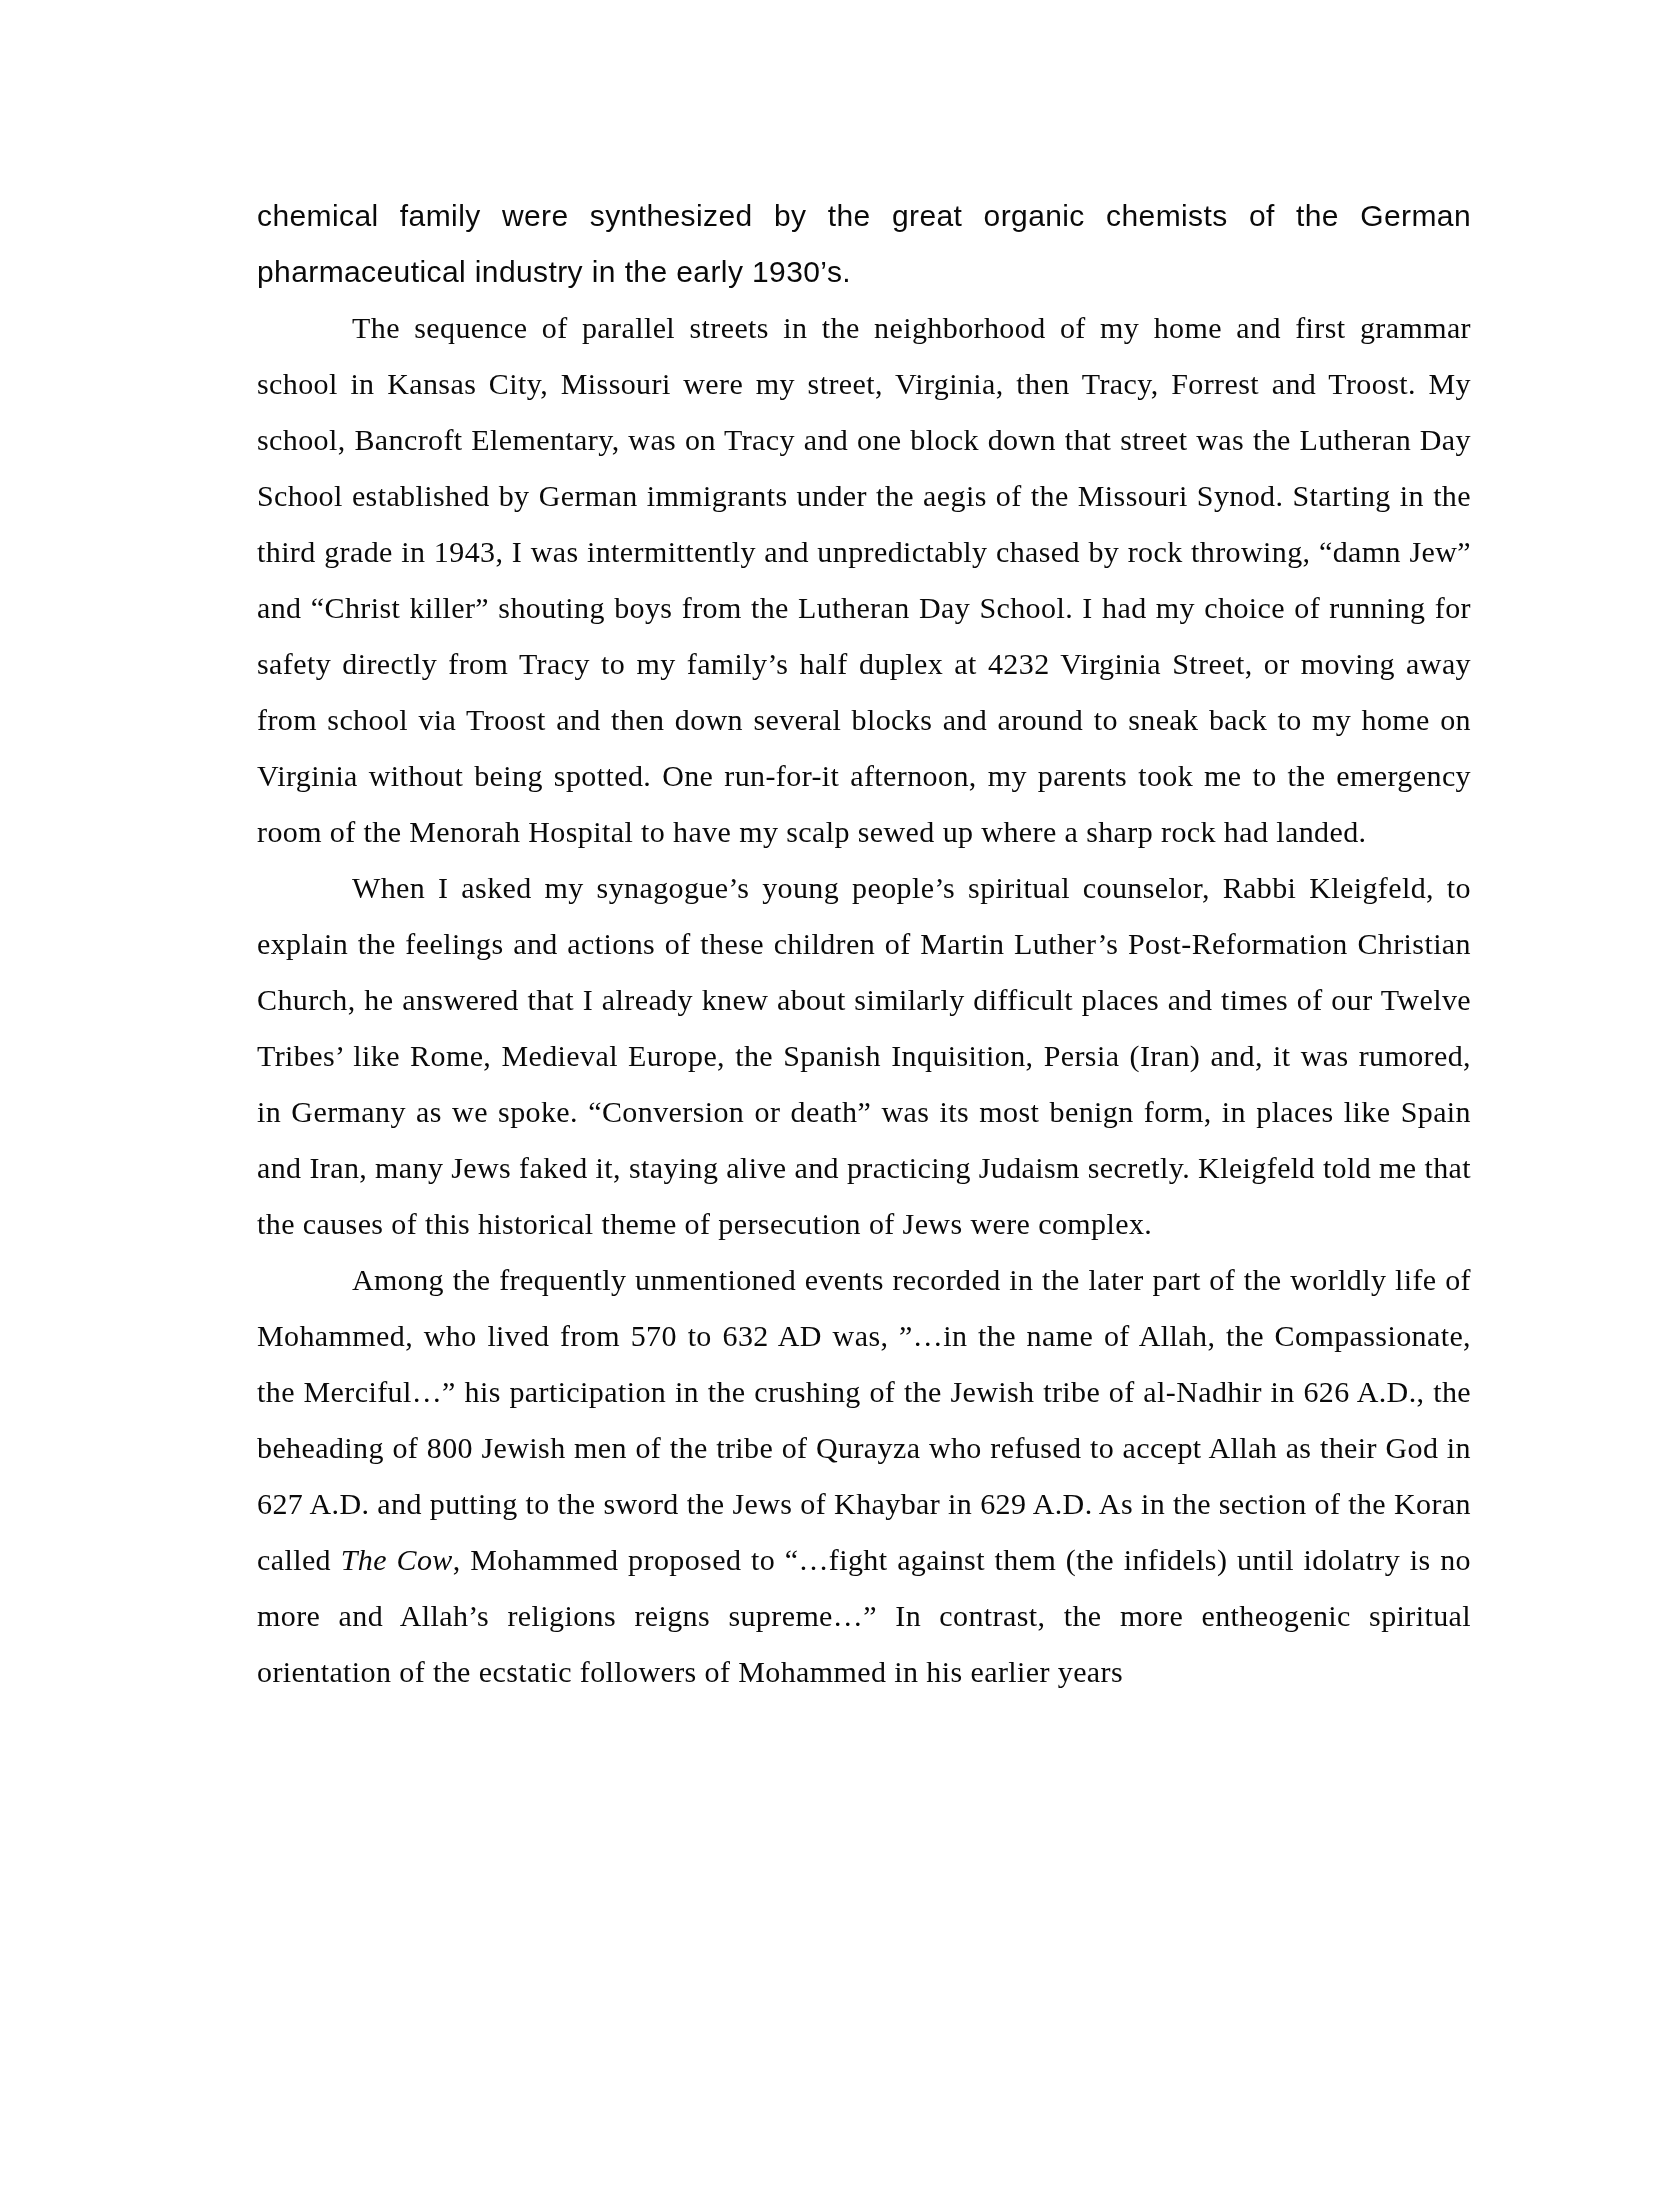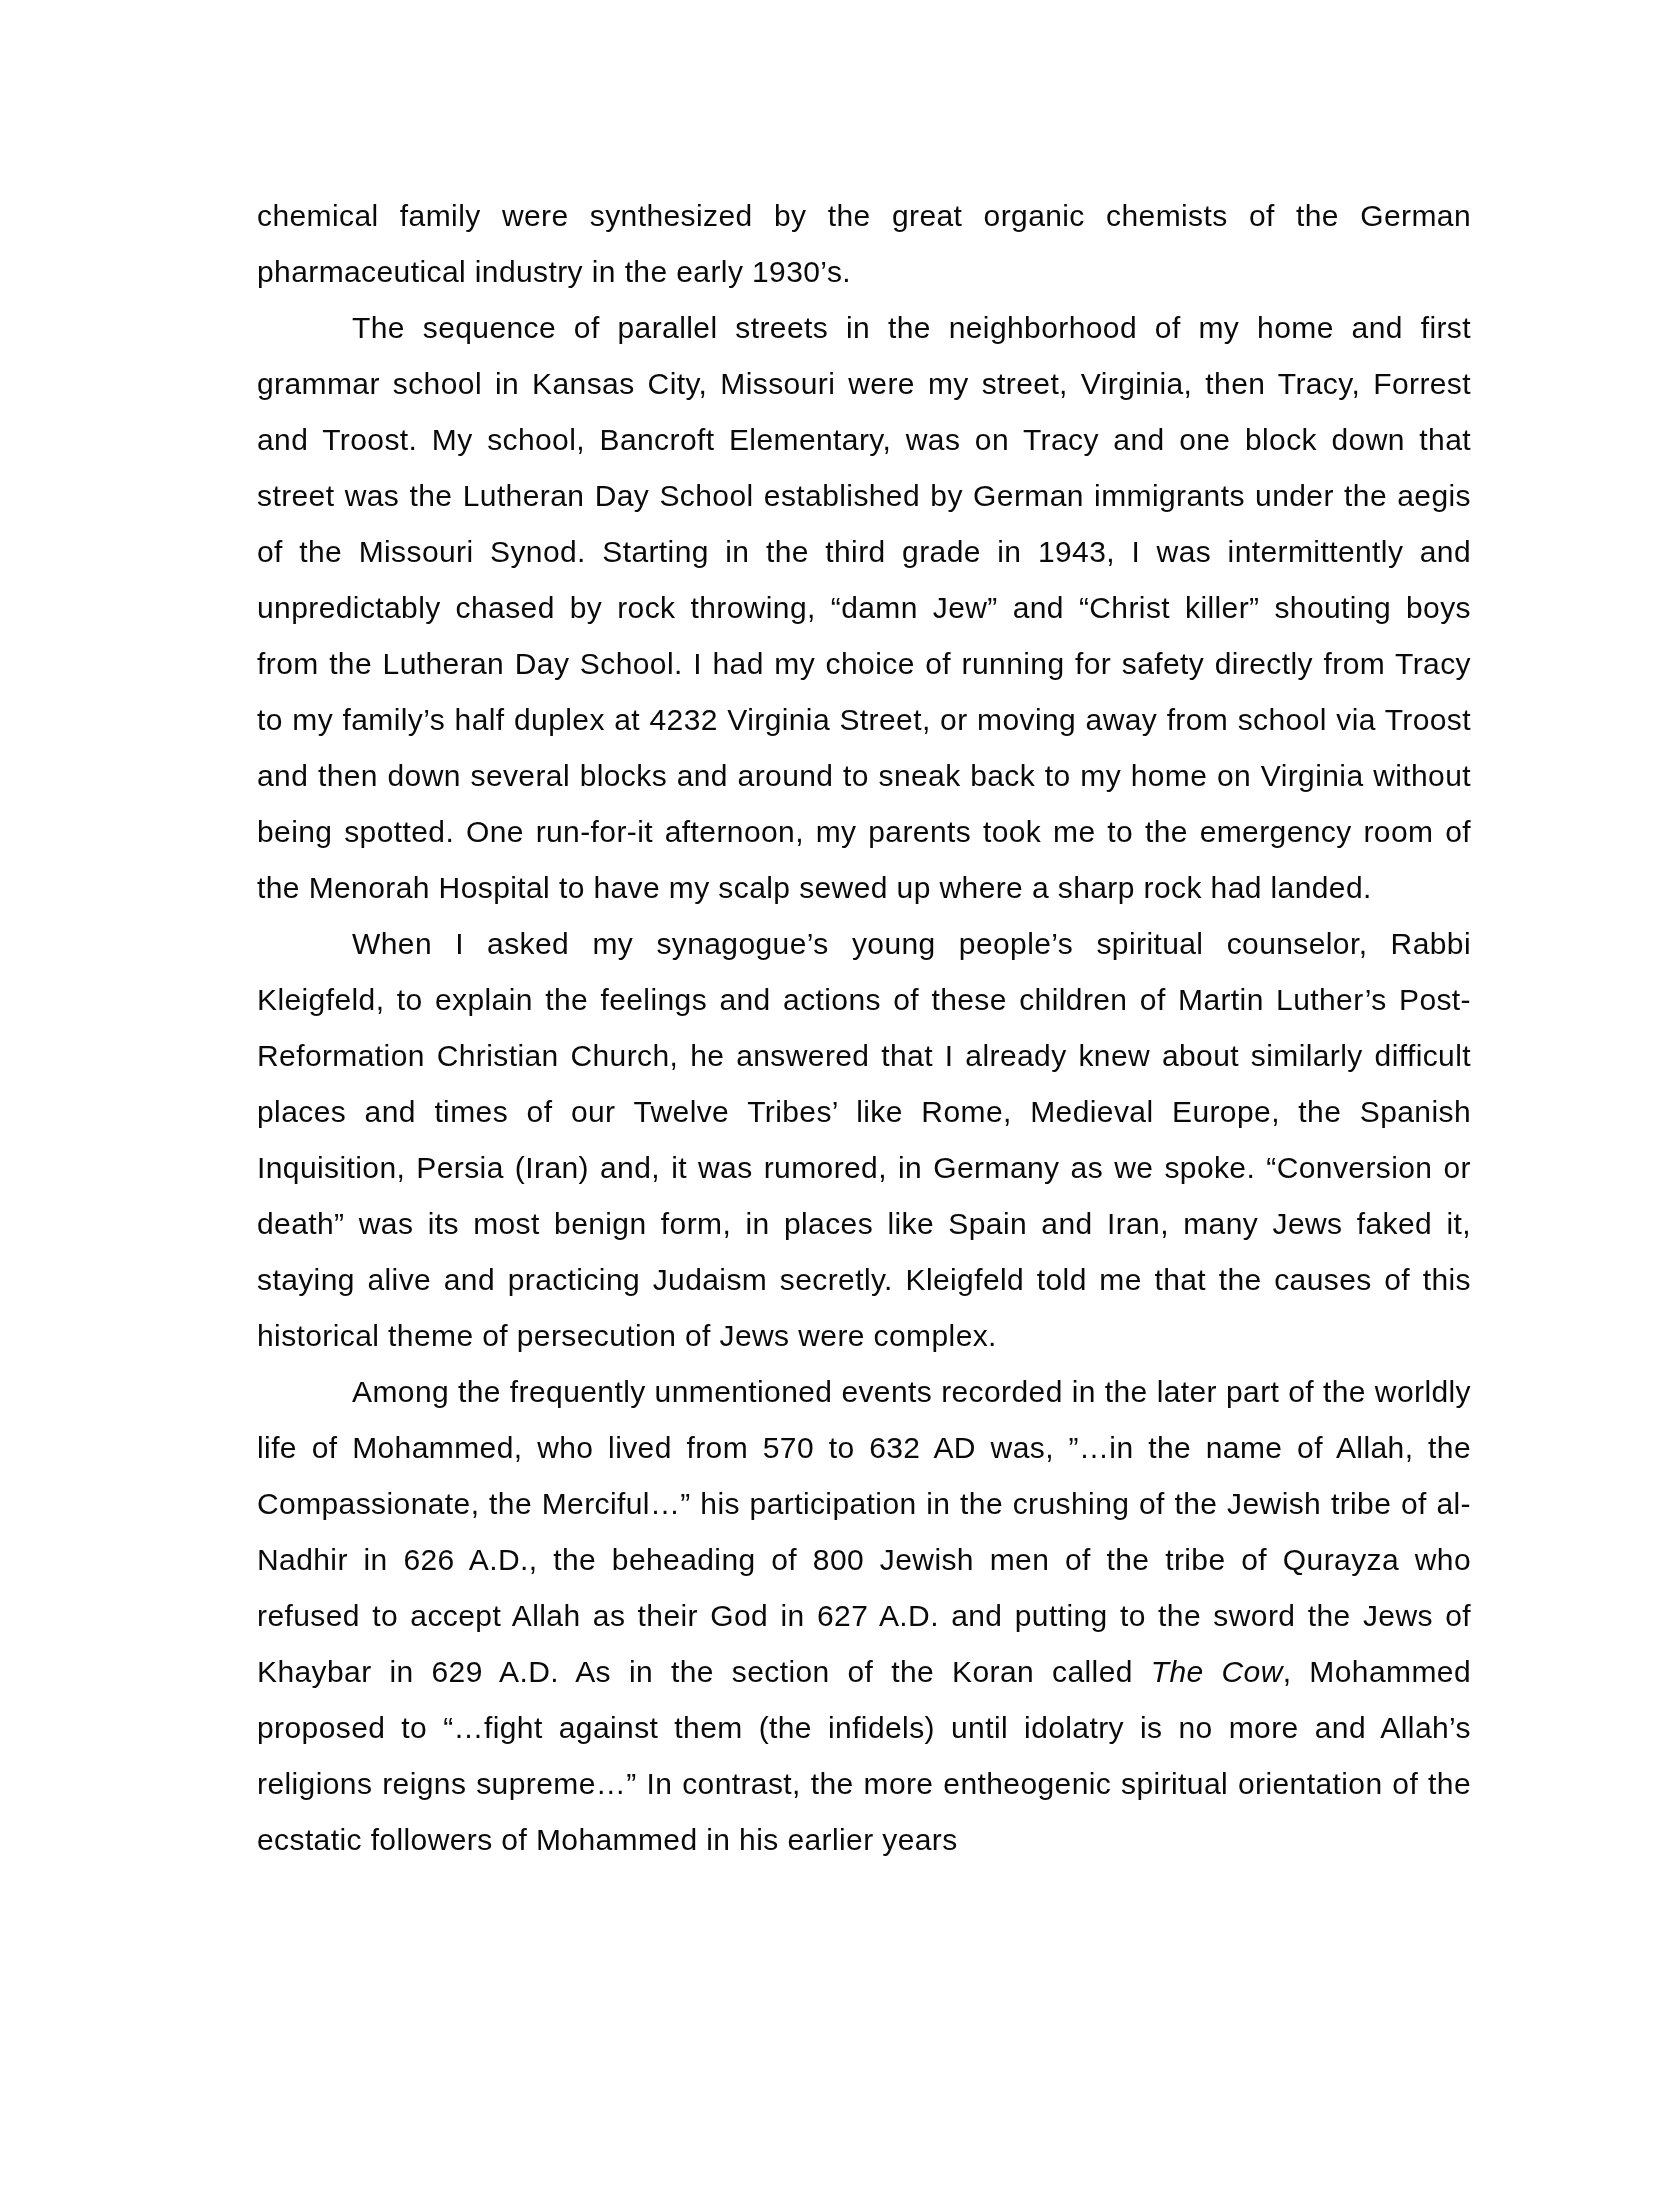--- a/index.html
+++ b/index.html
@@ -27,20 +27,21 @@
     letter-spacing: 0.4px;
     text-align: justify;
     color: #0a0a0a;
   }
   .para {
     margin: 0;
     padding: 0;
   }
   .para.indented {
     text-indent: 95px;
+    font-family: Liberation Serif, serif;
   }
   .para em {
     font-style: italic;
   }
   .page-number {
     position: absolute;
     left: 876px;
     top: 2027px;
     font-family: "Liberation Serif", serif;
     font-size: 33px;

